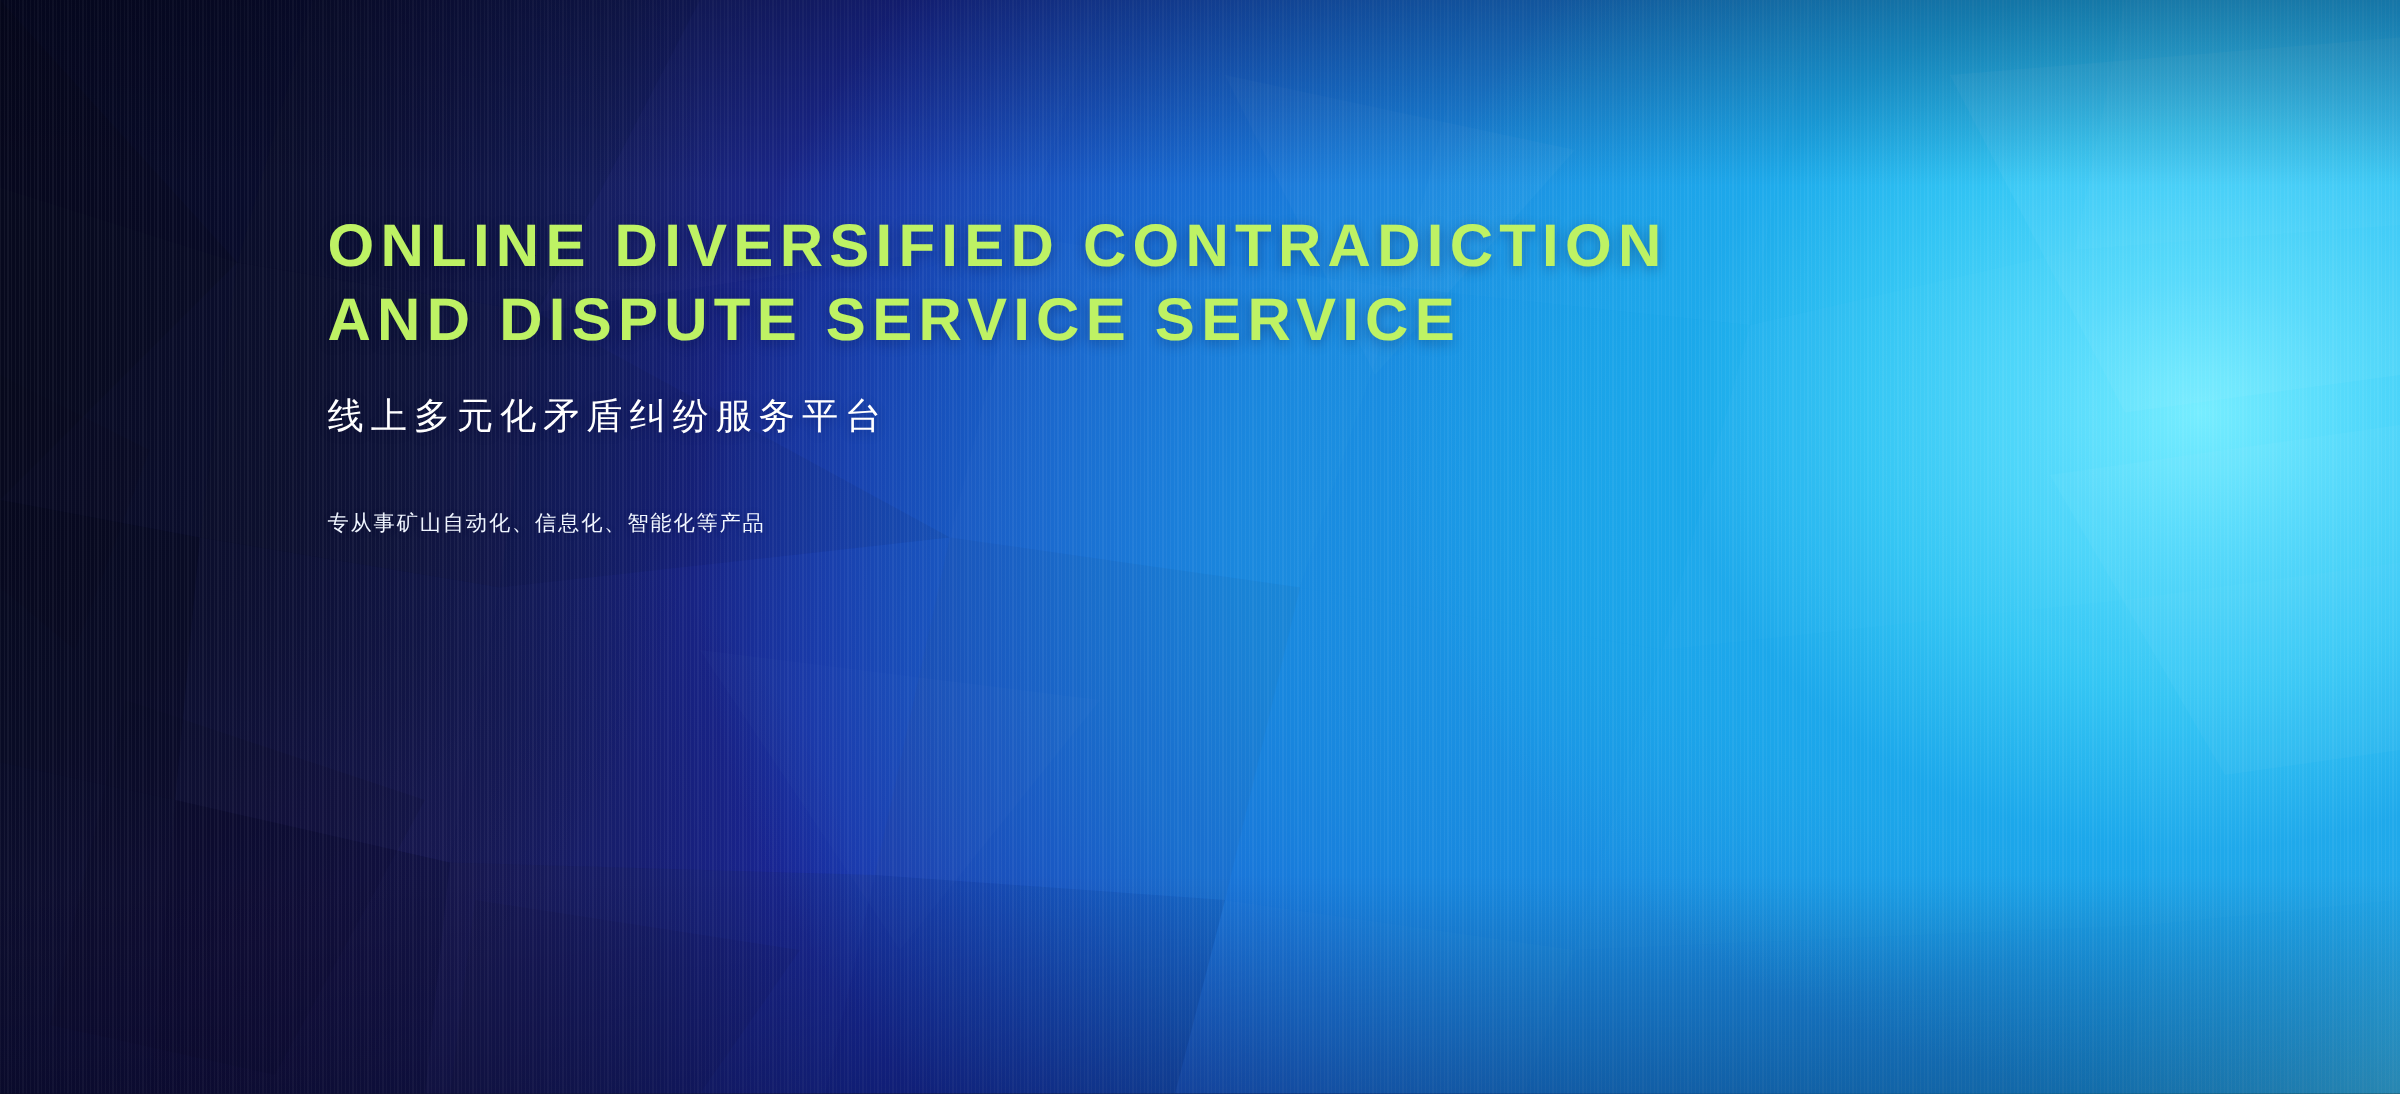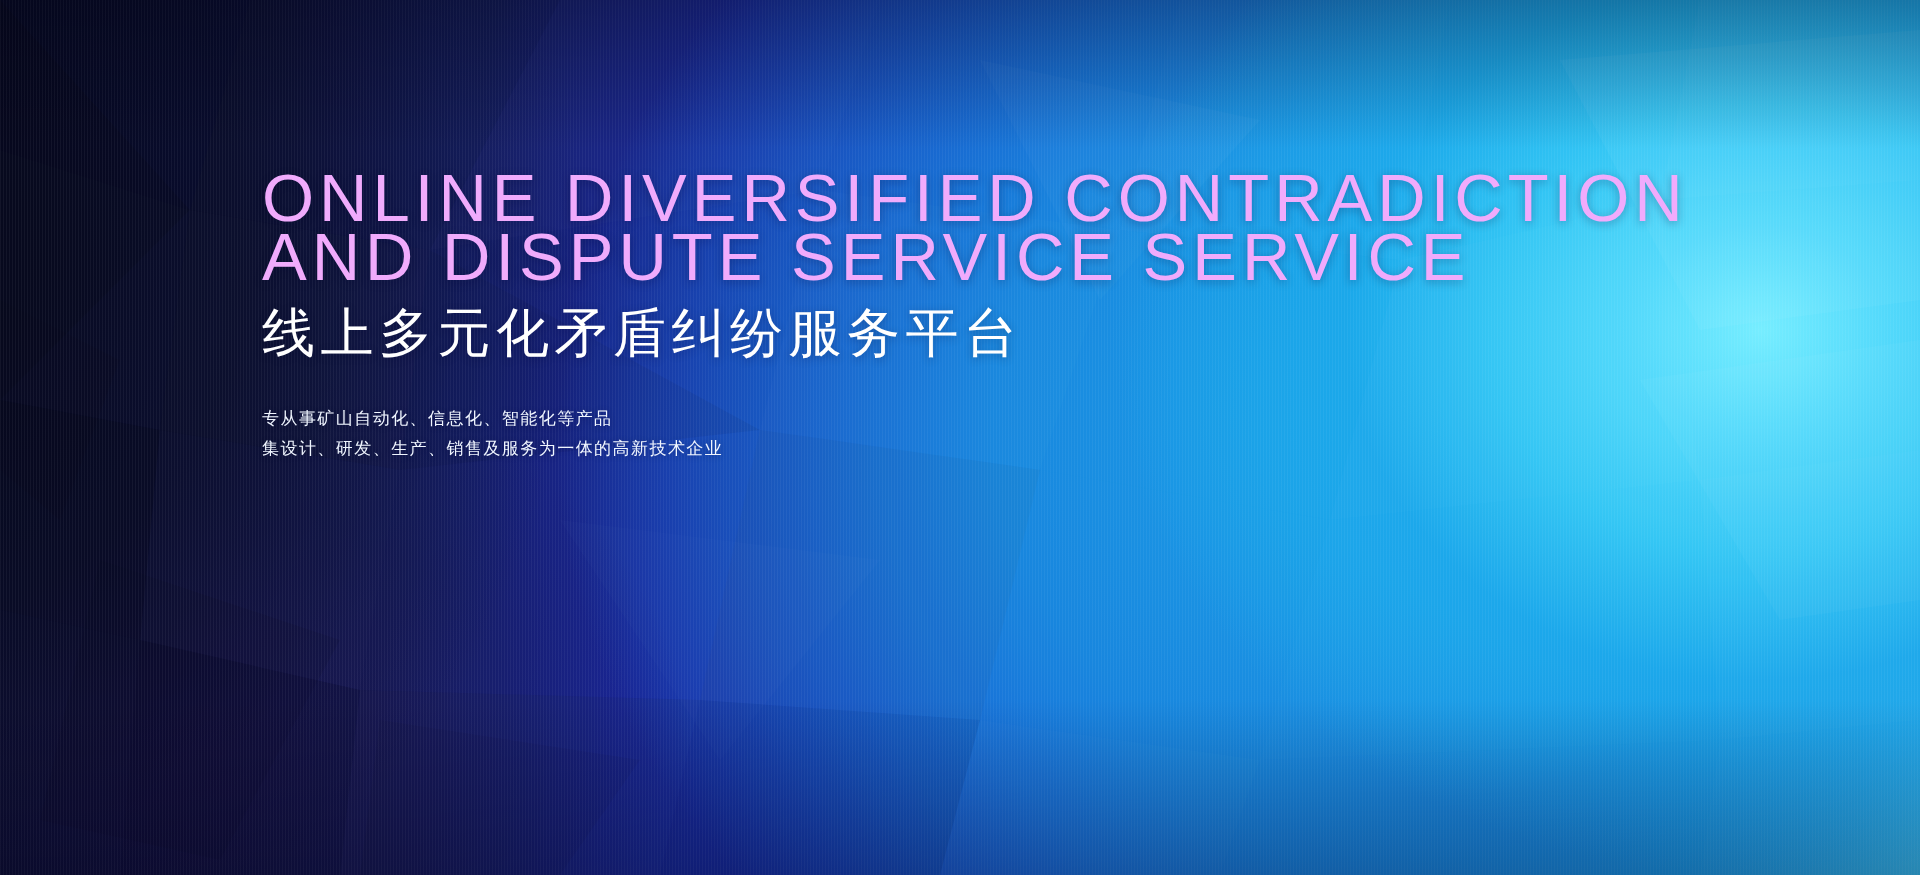--- a/index.html
+++ b/index.html
@@ -64,33 +64,33 @@
 
   
   #content {
     position: absolute;
     left: 262px;
     top: 168px;
     width: 1120px;
   }
   #title-en {
     margin: 0;
-    color: #f0abfc;
-    font-size: 67px;
+    color: #bef264;
+    font-size: 48px;
     line-height: 59px;
-    font-weight: 400;
+    font-weight: 700;
     letter-spacing: 5.0px;
     text-shadow: 0 2px 10px rgba(2,10,50,0.30);
     white-space: nowrap;
   }
   #title-en .ln { display: block; }
   #title-cn {
     margin: 23px 0 0 0;
     color: #ffffff;
-    font-size: 53px;
+    font-size: 29px;
     line-height: 48px;
     font-weight: 400;
     letter-spacing: 5.5px;
     text-shadow: 0 2px 9px rgba(2,10,50,0.30);
     white-space: nowrap;
   }
   #desc {
     margin-top: 47px;
   }
   #desc .dline {
@@ -183,17 +183,16 @@
 
     <h1 id="title-en">
       <span class="ln">ONLINE DIVERSIFIED CONTRADICTION</span>
       <span class="ln">AND DISPUTE SERVICE SERVICE</span>
     </h1>
 
     <div id="title-cn">线上多元化矛盾纠纷服务平台</div>
 
     <div id="desc">
       <div class="dline">专从事矿山自动化、信息化、智能化等产品</div>
-      <div class="dline">集设计、研发、生产、销售及服务为一体的高新技术企业</div>
     </div>
 
   </div>
 </div>
 
 </body></html>

